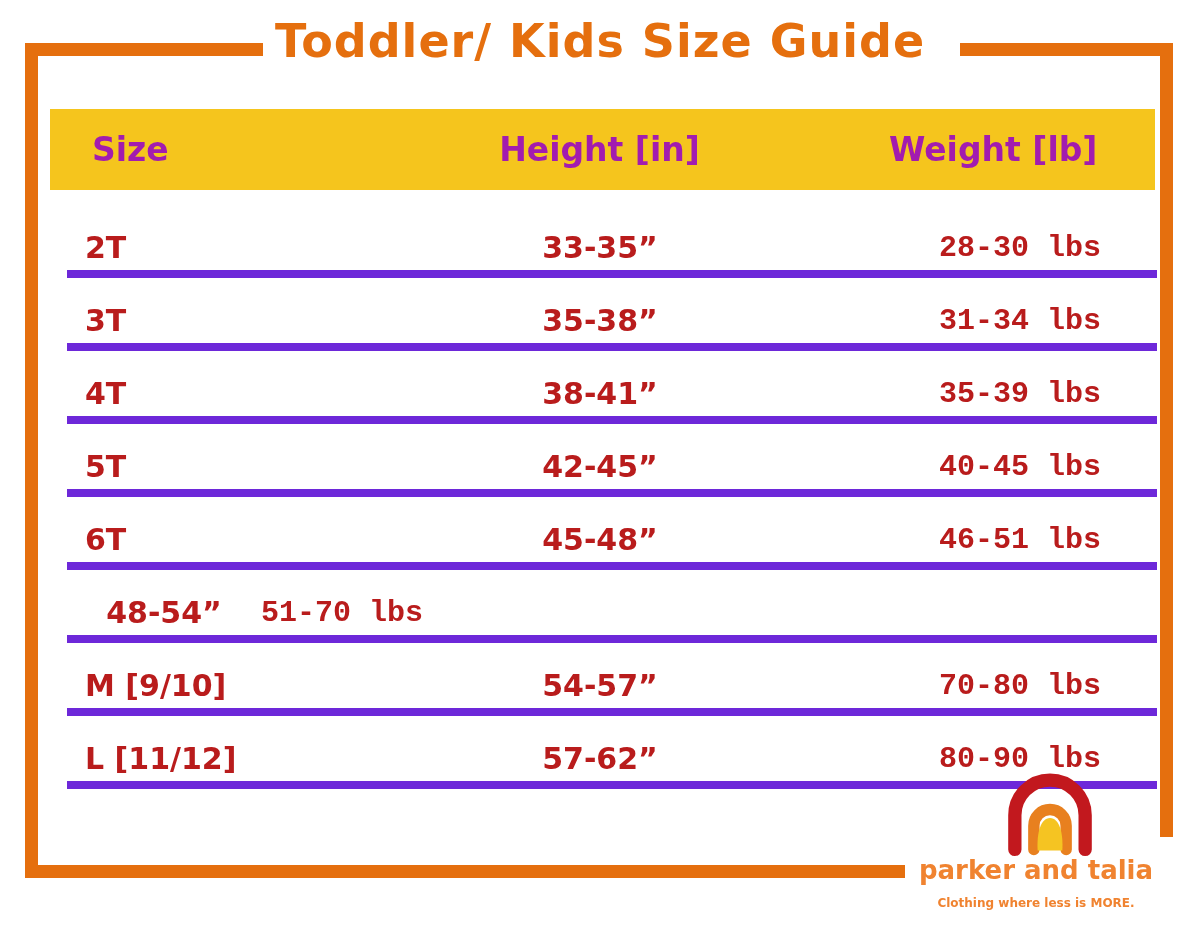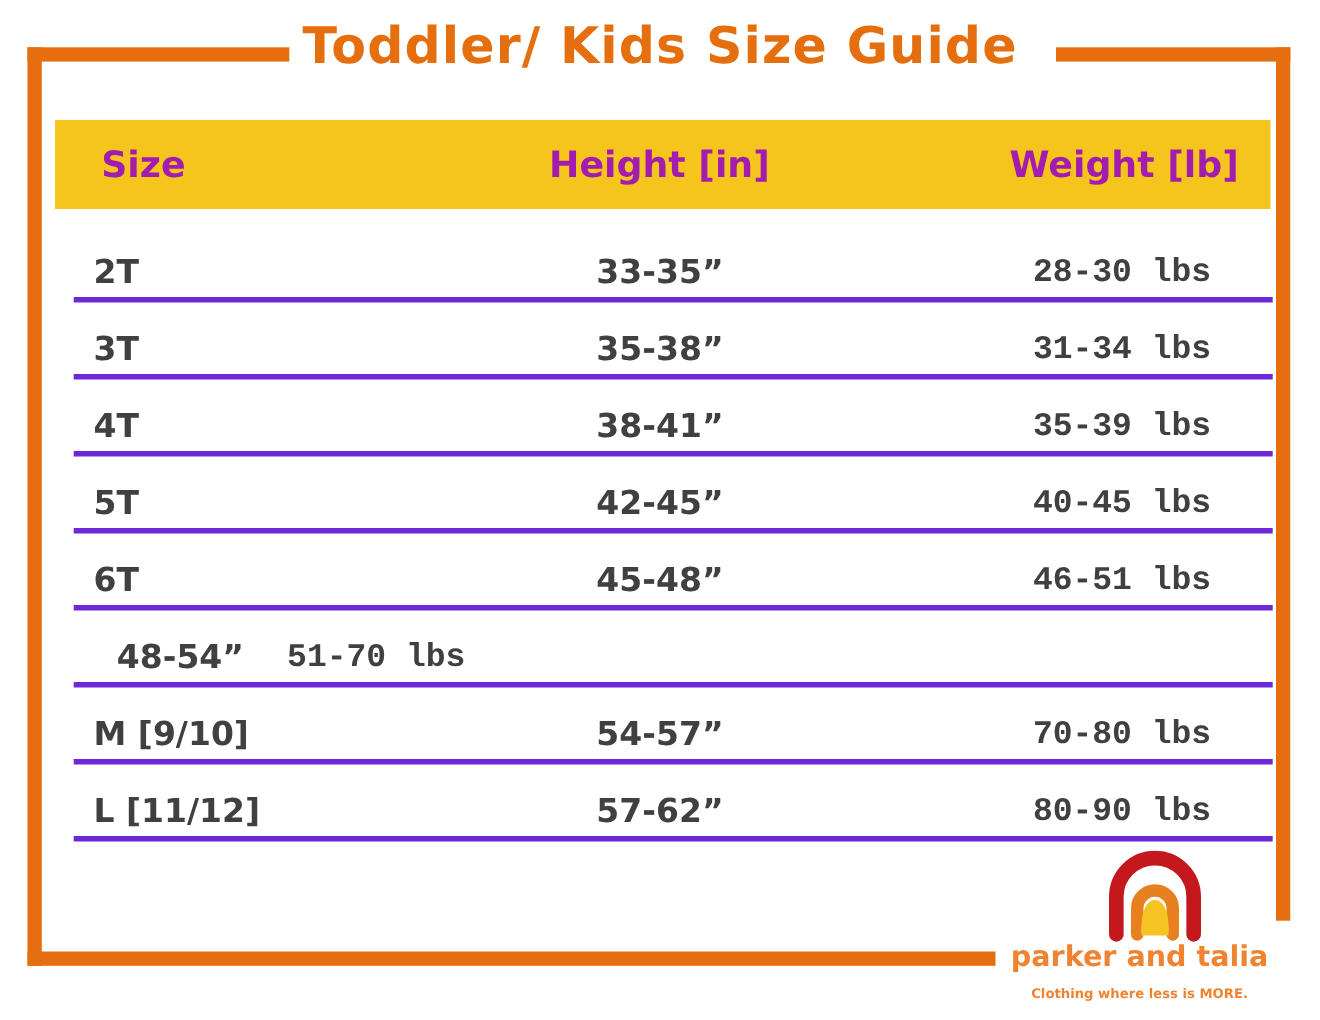--- a/index.html
+++ b/index.html
@@ -52,36 +52,36 @@
     background: var(--yellow, #F5C51D);
     display: grid;
     grid-template-columns: 260px 1fr 266px;
     align-items: center;
     color: #a21caf;
     font-weight: bold;
     font-size: 33px;
   }
   #table-header .h-size   { padding-left: 42px; text-align: left; }
   #table-header .h-height { text-align: center; }
-  #table-header .h-weight { text-align: center; }
+  #table-header .h-weight { }
 
   
   #size-table-rows {
     position: absolute;
     left: 67px;
     top: 205px;
     width: 1090px;
   }
   .trow {
     height: 65px;
-    border-bottom: 5px solid #6d28d9;
+    border-bottom: 8px solid #6d28d9;
     display: grid;
     grid-template-columns: 194px 1fr 218px;
     align-items: end;
-    color: #404040;
+    color: #b91c1c;
     font-weight: bold;
     font-size: 30px;
   }
   .trow .cell { padding-bottom: 5px; white-space: nowrap; }
   .trow .c-size   { padding-left: 18px; text-align: left; }
   .trow .c-height { text-align: center; }
   .trow .c-weight { text-align: left; font-family: Liberation Mono, monospace; }
 
   
   #brand-logo {

